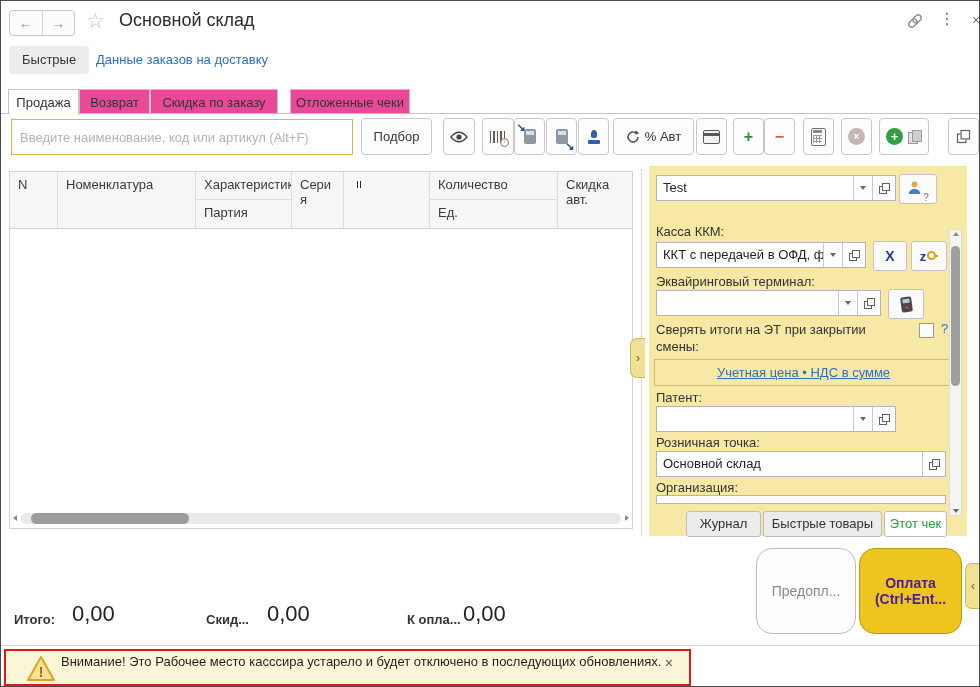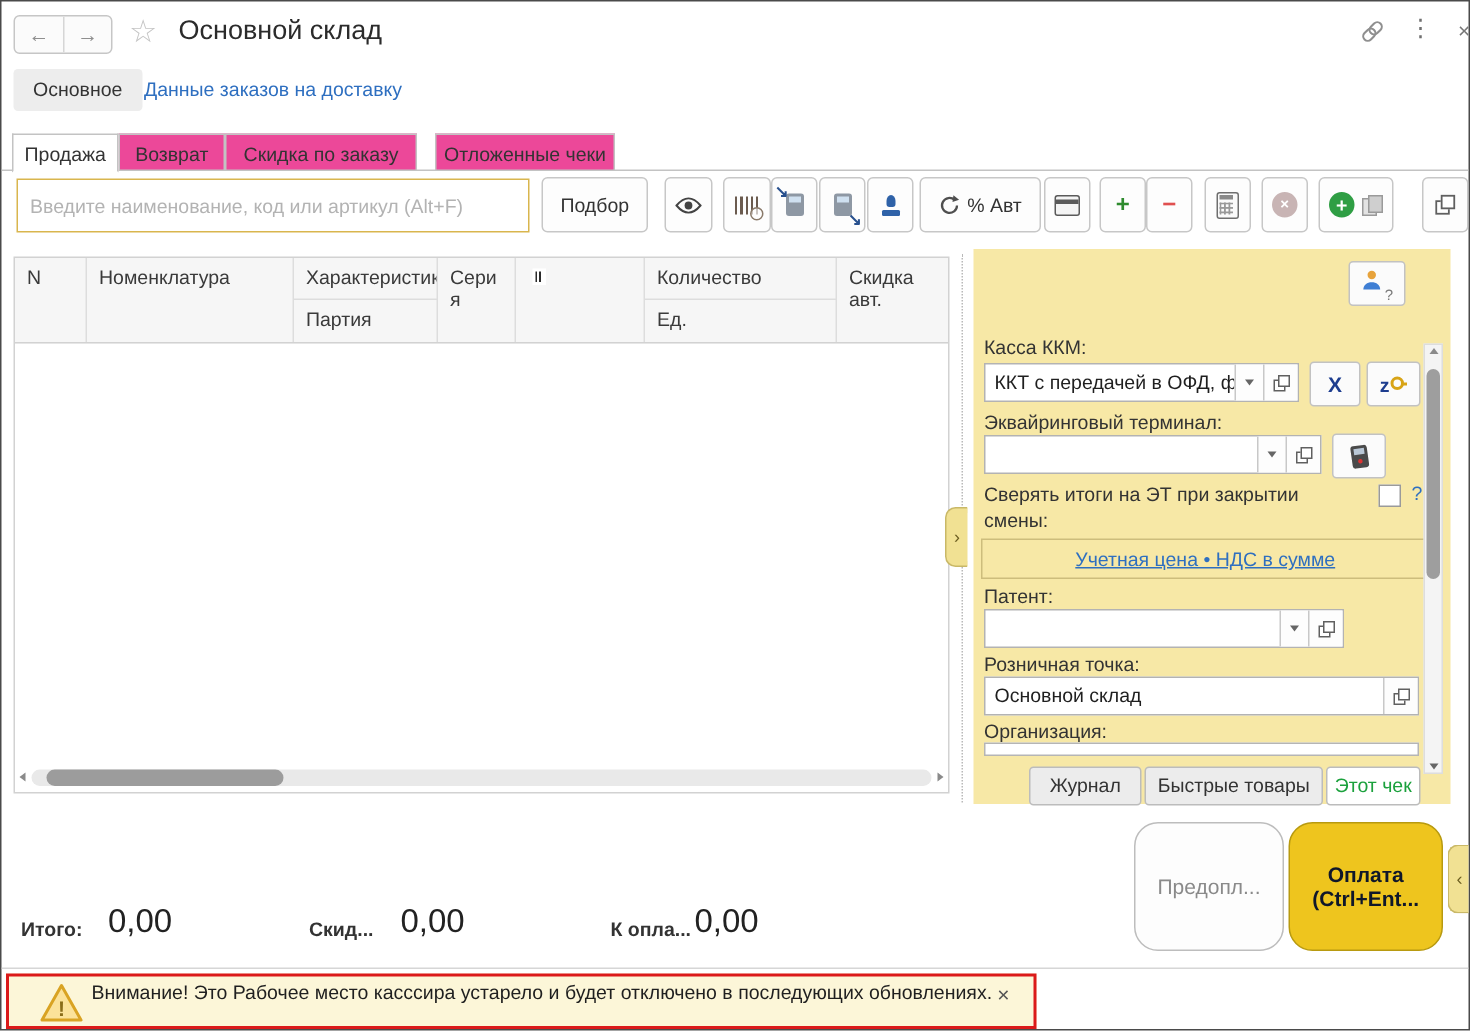--- a/index.html
+++ b/index.html
@@ -116,21 +116,21 @@
   .vthumb{position:absolute;left:0;top:8px;width:9px;height:140px;background:#9e9e9e;border-radius:5px;cursor:grab}
   .ptab{position:absolute;top:345px;height:26px;line-height:24px;text-align:center;font-size:13px;background:#ececec;border:1px solid #bcbcbc;border-radius:3px;box-sizing:border-box;color:#333;cursor:pointer}
   .ptab.active{background:#fff;color:var(--accent-green,#1ba13d)}
   .orgstub{position:absolute;left:7px;top:329px;width:290px;height:9px;background:#fff;border:1px solid #b5b5b5;box-sizing:border-box;overflow:hidden}
 
   
   .tlabel{font-size:13px;font-weight:bold;color:#333}
   .tvalue{font-size:22px;color:#222}
   .bigbtn{border-radius:16px;display:flex;flex-direction:column;align-items:center;justify-content:center;font-size:14px;cursor:pointer;box-sizing:border-box;text-align:right}
   .prepay{left:755px;top:547px;width:100px;height:86px;background:#fdfdfd;border:1px solid #bdbdbd;color:#8a8a8a}
-  .pay{left:858px;top:547px;width:103px;height:86px;background:var(--pay-yellow,#eec51e);border:1px solid #b89a10;color:#0f172a;font-weight:bold}
+  .pay{left:858px;top:547px;width:103px;height:86px;background:var(--pay-yellow,#eec51e);border:1px solid #b89a10;color:#4c1d95;font-weight:bold}
   .divider{left:0;top:644px;width:978px;height:0;border-top:1px solid #d6d6d6}
 
   
   .warn{left:3px;top:648px;width:687px;height:37px;border:2px solid var(--warning-red,#db1a1a);background:#fcf6d8}
   .warn .t1{position:absolute;left:55px;top:3px;font-size:13px;color:#1f1f1f;white-space:nowrap}
   .warn .t2{position:absolute;left:55px;top:18px;font-size:13px;color:#1f1f1f;white-space:nowrap}
   .warn .t2 a{color:var(--link-blue,#2e6fc0);text-decoration:underline;cursor:pointer}
   .warn .wx{position:absolute;right:16px;top:4px;font-size:14px;color:#555;cursor:pointer}
   .wtri{position:absolute;left:20px;top:4px}
 </style>
@@ -151,21 +151,21 @@
   <svg width="18" height="18" viewBox="0 0 18 18">
       <g fill="none" stroke="#8f8f8f" stroke-width="1.4" transform="rotate(-45 9 9)">
         <rect x="1.5" y="6" width="9" height="6" rx="3"></rect>
         <rect x="7.5" y="6" width="9" height="6" rx="3"></rect>
       </g>
     </svg>
 </div>
 <div class="abs kebab">⋮</div>
 <div class="abs cutx">×</div>
 
-<div class="abs chip">Основное</div>
+<div class="abs chip">Быстрые</div>
 <a class="abs dlink">Данные заказов на доставку</a>
 
 <div class="abs tabline"></div>
 <div class="abs tab active" style="left:7px;width:71px">Продажа</div>
 <div class="abs tab" style="left:78px;width:71px">Возврат</div>
 <div class="abs tab" style="left:149px;width:128px">Скидка по заказу</div>
 <div class="abs tab" style="left:289px;width:120px">Отложенные чеки</div>
 
 <input class="abs search" placeholder="Введите наименование, код или артикул (Alt+F)" style="">
 <button class="abs btn tb" style="left:360px;width:71px">Подбор</button>
@@ -241,20 +241,29 @@
       </div>
     <span class="tri-r"></span>
   </div>
 </div>
 
 <div class="abs splitter"></div>
 <div class="abs handle left">›</div>
 
 <div class="abs panel">
 
+  <div class="fld" style="left:7px;top:9px;width:240px">
+    <div class="txt">Test</div>
+    <div class="seg">
+        <span class="tri-d"></span>
+      </div>
+    <div class="seg op">
+        <span class="icn-open"></span>
+      </div>
+  </div>
   <div class="pbtn" style="left:250px;top:8px;width:36px">
     <span><svg width="15" height="15" viewBox="0 0 16 16">
           <circle cx="8" cy="4.6" r="3" fill="#e7a33c"></circle>
           <path d="M2 15c0-3.4 2.7-5.3 6-5.3s6 1.9 6 5.3z" fill="#3f7fd4"></path>
         </svg></span>
     <span class="person-q">?</span>
   </div>
 
   <div class="lbl" style="left:7px;top:58px">Касса ККМ:</div>
   <div class="fld" style="left:7px;top:76px;width:210px">

